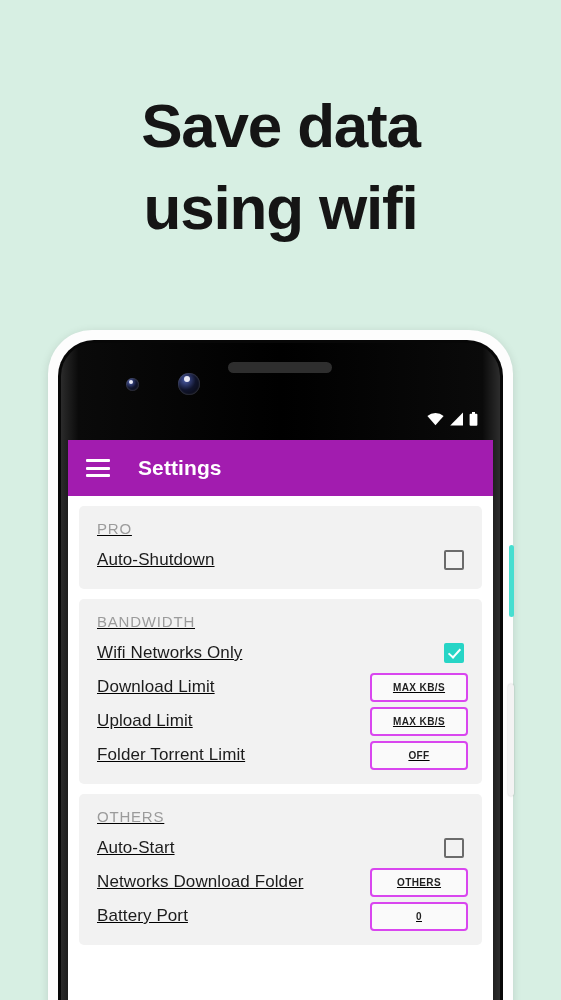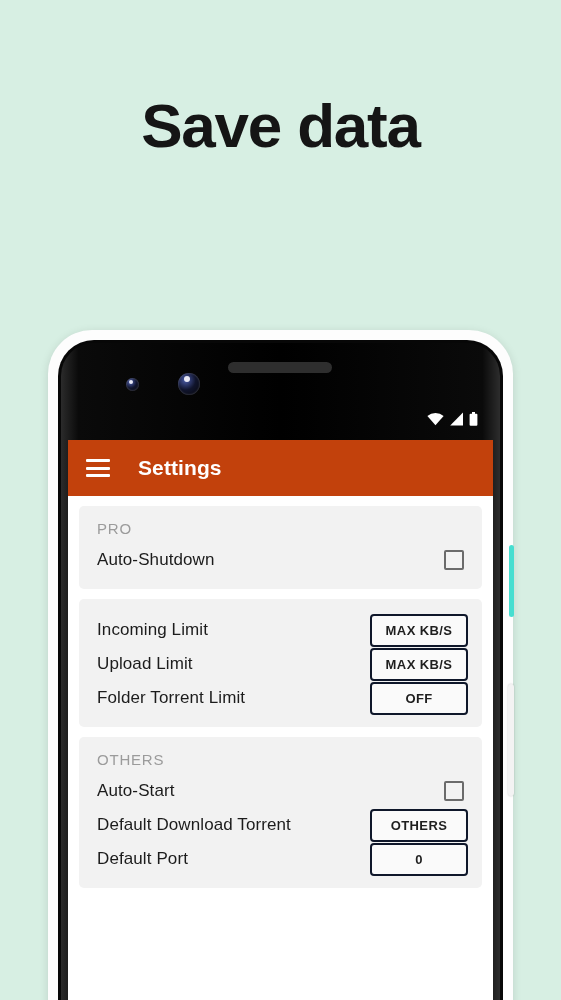--- a/index.html
+++ b/index.html
@@ -132,21 +132,21 @@
     left: 68px;
     top: 440px;
     width: 425px;
     height: 580px;
     background: #ffffff;
     z-index: 6;
     overflow: hidden;
   }
   .appbar {
     height: 56px;
-    background: #c2410c;
+    background: #a21caf;
     display: flex;
     align-items: center;
     padding-left: 18px;
   }
   .hamburger {
     width: 24px;
     height: 18px;
     display: flex;
     flex-direction: column;
     justify-content: space-between;
@@ -169,20 +169,21 @@
 
   .settings-body {
     background: #ffffff;
     padding: 10px 11px 0 11px;
   }
   .section {
     background: #f2f2f2;
     border-radius: 5px;
     margin-bottom: 10px;
     padding: 14px 0 12px 0;
+    text-decoration: underline;
   }
   .section-header {
     color: #9b9b9b;
     font-size: 15px;
     letter-spacing: 0.8px;
     padding: 0 18px 6px 18px;
   }
   .row {
     display: flex;
     align-items: center;
@@ -221,38 +222,39 @@
     left: 5px;
     top: 1px;
     width: 5px;
     height: 10px;
     border: solid #ffffff;
     border-width: 0 2.5px 2.5px 0;
     transform: rotate(42deg);
   }
   .pill-btn {
     background: #fafafa;
-    border: 2px solid #0f172a;
+    border: 2px solid #d946ef;
     border-radius: 4px;
     color: #1f1f1f;
-    font-size: 13px;
+    font-size: 10px;
     font-weight: bold;
     letter-spacing: 0.4px;
     padding: 7px 0;
     width: 98px;
     text-align: center;
     cursor: pointer;
     box-sizing: border-box;
   }
 </style>
 </head>
 <body>
 
 <div class="headline">
   <span class="headline-line">Save data</span>
+  <span class="headline-line">using wifi</span>
 </div>
 
 <div class="phone">
   <div class="phone-bezel"></div>
 </div>
 
 <div class="cam cam-small"></div>
 <div class="cam-glint cam-small-glint"></div>
 <div class="cam cam-large"></div>
 <div class="cam-glint cam-large-glint"></div>
@@ -293,24 +295,29 @@
       <div class="section-header">PRO</div>
 
       <div class="row">
         <span class="row-label">Auto-Shutdown</span>
         <span class="checkbox"></span>
       </div>
 
     </div>
 
     <div class="section">
-
-
-      <div class="row">
-        <span class="row-label">Incoming Limit</span>
+      <div class="section-header">BANDWIDTH</div>
+
+      <div class="row">
+        <span class="row-label">Wifi Networks Only</span>
+        <span class="checkbox checked"></span>
+      </div>
+
+      <div class="row">
+        <span class="row-label">Download Limit</span>
         <span class="pill-btn">MAX KB/S</span>
       </div>
 
       <div class="row">
         <span class="row-label">Upload Limit</span>
         <span class="pill-btn">MAX KB/S</span>
       </div>
 
       <div class="row">
         <span class="row-label">Folder Torrent Limit</span>
@@ -320,24 +327,24 @@
 
     <div class="section">
       <div class="section-header">OTHERS</div>
 
       <div class="row">
         <span class="row-label">Auto-Start</span>
         <span class="checkbox"></span>
       </div>
 
       <div class="row">
-        <span class="row-label">Default Download Torrent</span>
+        <span class="row-label">Networks Download Folder</span>
         <span class="pill-btn">OTHERS</span>
       </div>
 
       <div class="row">
-        <span class="row-label">Default Port</span>
+        <span class="row-label">Battery Port</span>
         <span class="pill-btn">0</span>
       </div>
     </div>
 
   </div>
 </div>
 
 </body></html>

